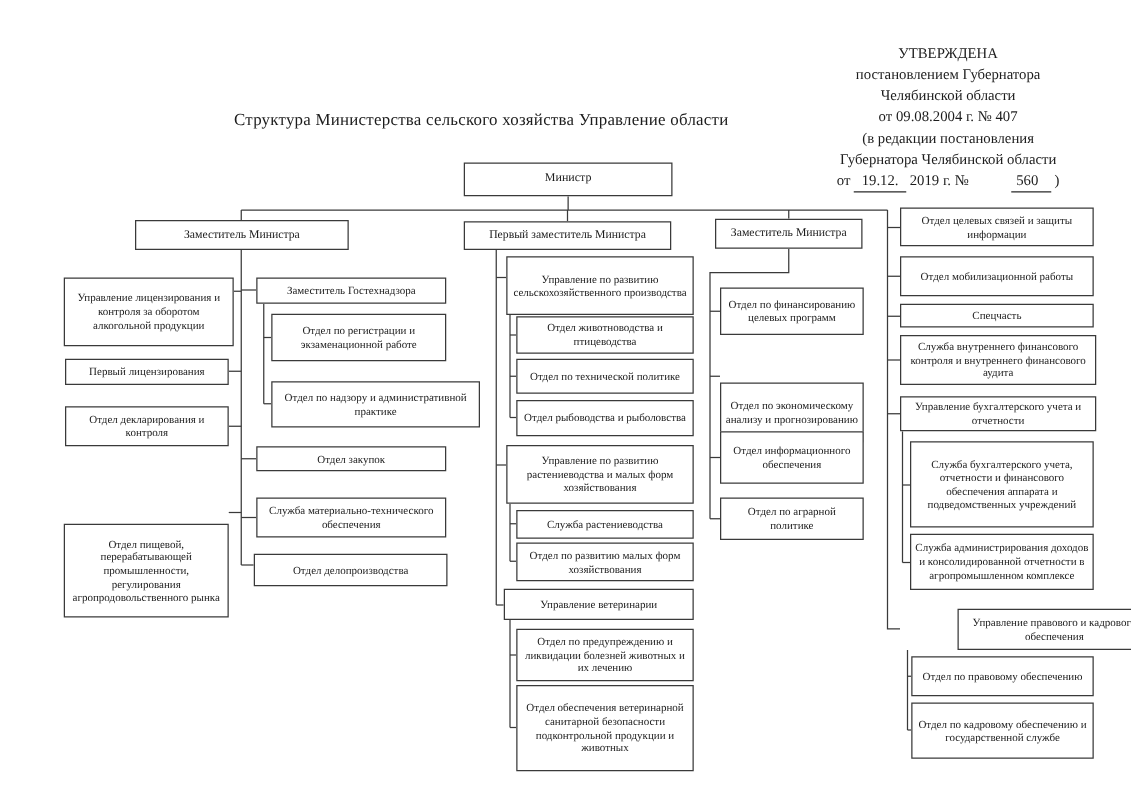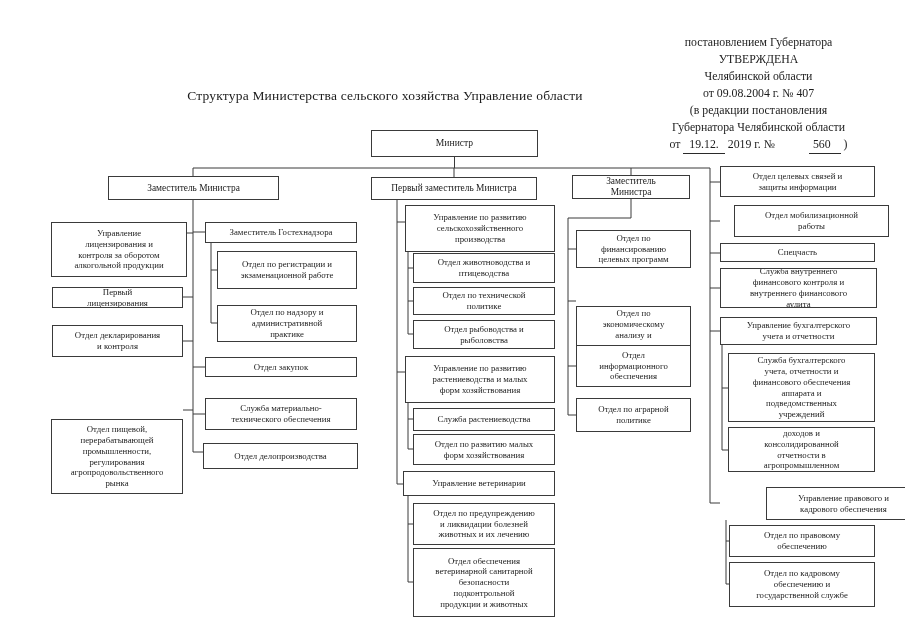--- a/index.html
+++ b/index.html
@@ -8,34 +8,34 @@
   #page{position:absolute;inset:0;background:#fff;}
   .title{position:absolute;left:150px;top:88px;width:470px;text-align:center;
          font-size:13.5px;letter-spacing:.2px;}
   .approval{position:absolute;left:612px;top:34px;width:293px;text-align:center;
             font-size:11.8px;line-height:17px;}
   .approval .ul{display:inline-block;border-bottom:1px solid #2a2a2a;padding:0 6px;}
   .approval .ul.num{padding:0 10px 0 4px;margin-left:31px;}
   svg.wires{position:absolute;left:0;top:0;pointer-events:none;}
   .node{position:absolute;box-sizing:border-box;border:1px solid #3a3a3a;background:#fff;
         display:flex;align-items:center;justify-content:center;text-align:center;
-        font-size:8.8px;line-height:10.8px;padding:1px 19px;overflow:hidden;}
+        font-size:8.8px;line-height:10.8px;padding:1px 3px;overflow:hidden;}
   .node.lvl1{font-size:9.6px;}
   .node.lvl2{font-size:9.4px;}
 </style>
 </head>
 <body>
 
 <div id="page">
 
   <div class="title">Структура Министерства сельского хозяйства Управление области</div>
 
   <div class="approval">
+    <div>УТВЕРЖДЕНА</div>
     <div>постановлением Губернатора</div>
-    <div>УТВЕРЖДЕНА</div>
     <div>Челябинской области</div>
     <div>от 09.08.2004 г. № 407</div>
     <div>(в редакции постановления</div>
     <div>Губернатора Челябинской области</div>
     <div>
       <span>от</span>
       <span class="ul">19.12.</span>
       <span>2019 г. №</span>
       <span class="ul num">560</span>
       <span>)</span>
@@ -104,40 +104,40 @@
       <div class="node lvl1" style="left: 371px; top: 130px; width: 167px; height: 27px;">Министр</div>
       <div class="node lvl2" style="left: 108px; top: 176px; width: 171px; height: 24px;">Заместитель Министра</div>
       <div class="node lvl2" style="left: 371px; top: 177px; width: 166px; height: 23px;">Первый заместитель Министра</div>
       <div class="node lvl2" style="left: 572px; top: 175px; width: 118px; height: 24px;">Заместитель Министра</div>
       <div class="node" style="left: 51px; top: 222px; width: 136px; height: 55px;">Управление лицензирования и контроля за оборотом алкогольной продукции</div>
       <div class="node" style="left: 52px; top: 287px; width: 131px; height: 21px;">Первый лицензирования</div>
       <div class="node" style="left: 52px; top: 325px; width: 131px; height: 32px;">Отдел декларирования и контроля</div>
       <div class="node" style="left: 51px; top: 383px; width: 132px; height: 75px; margin-top: 36px;">Отдел пищевой, перерабатывающей промышленности, регулирования агропродовольственного рынка</div>
       <div class="node" style="left: 205px; top: 222px; width: 152px; height: 21px;">Заместитель Гостехнадзора</div>
       <div class="node" style="left: 217px; top: 251px; width: 140px; height: 38px;">Отдел по регистрации и экзаменационной работе</div>
-      <div class="node" style="left: 217px; top: 305px; width: 140px; height: 37px;">Отдел по надзору и административной практике</div>
+      <div class="node" style="left: 217px; top: 305px; width: 167px; height: 37px;">Отдел по надзору и административной практике</div>
       <div class="node" style="left: 205px; top: 357px; width: 152px; height: 20px;">Отдел закупок</div>
       <div class="node" style="left: 205px; top: 398px; width: 152px; height: 32px;">Служба материально-технического обеспечения</div>
       <div class="node" style="left: 203px; top: 443px; width: 155px; height: 26px;">Отдел делопроизводства</div>
       <div class="node" style="left: 405px; top: 205px; width: 150px; height: 47px;">Управление по развитию сельскохозяйственного производства</div>
       <div class="node" style="left: 413px; top: 253px; width: 142px; height: 30px;">Отдел животноводства и птицеводства</div>
       <div class="node" style="left: 413px; top: 287px; width: 142px; height: 28px;">Отдел по технической политике</div>
       <div class="node" style="left: 413px; top: 320px; width: 142px; height: 29px;">Отдел рыбоводства и рыболовства</div>
       <div class="node" style="left: 405px; top: 356px; width: 150px; height: 47px;">Управление по развитию растениеводства и малых форм хозяйствования</div>
       <div class="node" style="left: 413px; top: 408px; width: 142px; height: 23px;">Служба растениеводства</div>
       <div class="node" style="left: 413px; top: 434px; width: 142px; height: 31px;">Отдел по развитию малых форм хозяйствования</div>
       <div class="node" style="left: 403px; top: 471px; width: 152px; height: 25px;">Управление ветеринарии</div>
       <div class="node" style="left: 413px; top: 503px; width: 142px; height: 42px;">Отдел по предупреждению и ликвидации болезней животных и их лечению</div>
       <div class="node" style="left: 413px; top: 548px; width: 142px; height: 69px;">Отдел обеспечения ветеринарной санитарной безопасности подконтрольной продукции и животных</div>
       <div class="node" style="left: 576px; top: 230px; width: 115px; height: 38px;">Отдел по финансированию целевых программ</div>
       <div class="node" style="left: 576px; top: 277px; width: 115px; height: 48px; margin-top: 29px;">Отдел по экономическому анализу и прогнозированию</div>
       <div class="node" style="left: 576px; top: 345px; width: 115px; height: 42px;">Отдел информационного обеспечения</div>
       <div class="node" style="left: 576px; top: 398px; width: 115px; height: 34px;">Отдел по аграрной политике</div>
       <div class="node" style="left: 720px; top: 166px; width: 155px; height: 31px;">Отдел целевых связей и защиты информации</div>
-      <div class="node" style="left: 720px; top: 205px; width: 155px; height: 32px; margin-left: 14px;">Отдел мобилизационной работы</div>
+      <div class="node" style="left: 720px; top: 205px; width: 155px; height: 32px;">Отдел мобилизационной работы</div>
       <div class="node" style="left: 720px; top: 243px; width: 155px; height: 19px;">Спецчасть</div>
       <div class="node" style="left: 720px; top: 268px; width: 157px; height: 40px;">Служба внутреннего финансового контроля и внутреннего финансового аудита</div>
       <div class="node" style="left: 720px; top: 317px; width: 157px; height: 28px;">Управление бухгалтерского учета и отчетности</div>
       <div class="node" style="left: 728px; top: 353px; width: 147px; height: 69px;">Служба бухгалтерского учета, отчетности и финансового обеспечения аппарата и подведомственных учреждений</div>
       <div class="node" style="left: 728px; top: 427px; width: 147px; height: 45px;">Служба администрирования доходов и консолидированной отчетности в агропромышленном комплексе</div>
       <div class="node" style="left: 720px; top: 487px; width: 155px; height: 33px; margin-left: 46px;">Управление правового и кадрового обеспечения</div>
       <div class="node" style="left: 729px; top: 525px; width: 146px; height: 32px;">Отдел по правовому обеспечению</div>
       <div class="node" style="left: 729px; top: 562px; width: 146px; height: 45px;">Отдел по кадровому обеспечению и государственной службе</div>
     </div>
 

